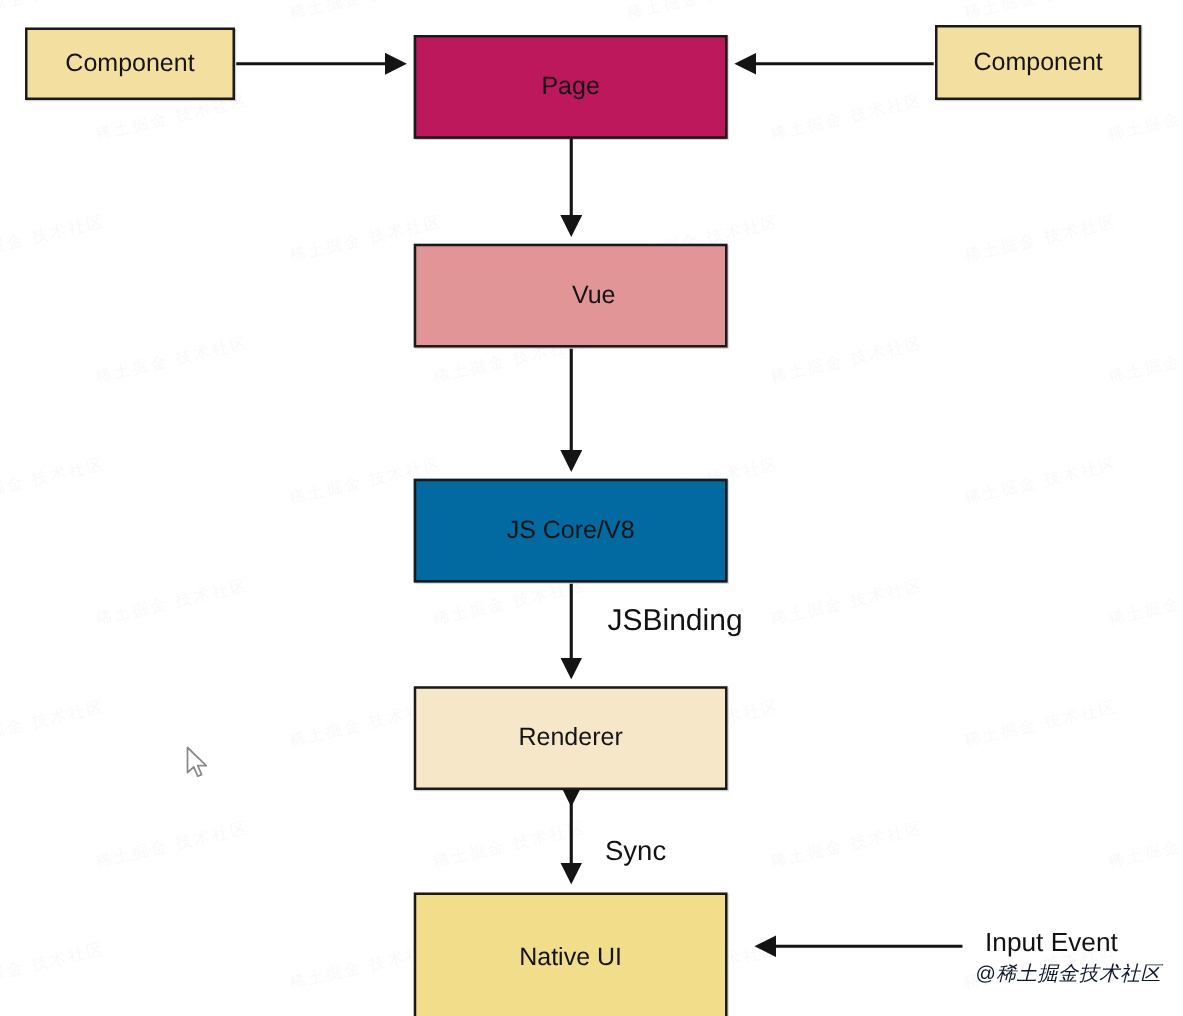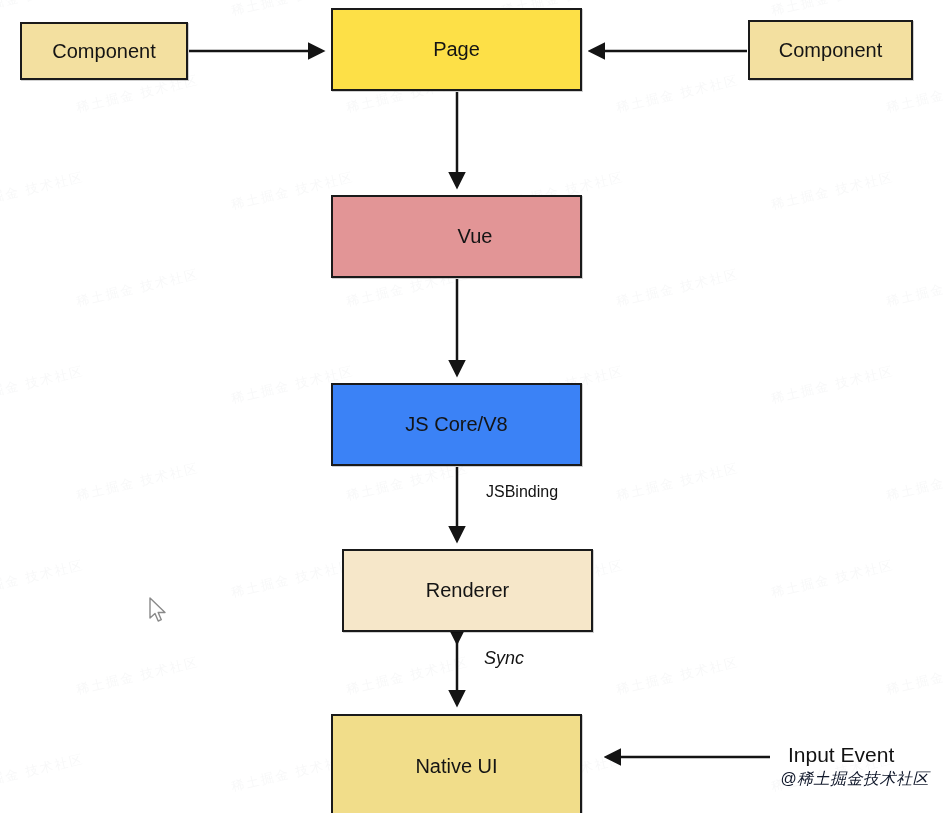--- a/index.html
+++ b/index.html
@@ -49,26 +49,26 @@
   #node-page            { left: 331px; top: 8px;   width: 251px; height: 83px; }
   #node-component-right { left: 748px; top: 20px;  width: 165px; height: 60px; }
   #node-vue             { left: 331px; top: 195px; width: 251px; height: 83px; padding-left: 37px; }
   #node-js-core         { left: 331px; top: 383px; width: 251px; height: 83px; }
   #node-renderer        { left: 331px; top: 549px; width: 251px; height: 83px; }
   #node-native-ui       { left: 331px; top: 714px; width: 251px; height: 104px; }
 
   
   .edge-label {
     position: absolute;
-    font-size: 16px;
+    font-size: 24px;
     color: #121212;
     white-space: nowrap;
   }
   #label-jsbinding   { left: 486px; top: 483px; }
-  #label-sync        { left: 484px; top: 648px; font-size: 18px; font-style: italic; }
+  #label-sync        { left: 484px; top: 668px; font-size: 22px; }
   #label-input-event { left: 788px; top: 743px; font-size: 21px; }
 
   
   #credit {
     position: absolute;
     left: 757px;
     top: 769px;
     width: 172px;
     text-align: right;
     font-size: 16px;
@@ -137,37 +137,37 @@
       <line x1="457" y1="467" x2="457" y2="540" marker-end="url(#ah)"></line>
       <line x1="457" y1="642" x2="457" y2="704" marker-start="url(#ah)" marker-end="url(#ah)"></line>
       <line x1="770" y1="757" x2="607" y2="757" marker-end="url(#ah)"></line>
     </g>
   </svg>
 
   <div class="node" id="node-component-left" style="background: rgb(243, 224, 160);">
     <span class="node-label">Component</span>
   </div>
 
-  <div class="node" id="node-page" style="background: #fde047;">
+  <div class="node" id="node-page" style="background: #be185d; margin-top: 20px;">
     <span class="node-label">Page</span>
   </div>
 
   <div class="node" id="node-component-right" style="background: rgb(243, 224, 160);">
     <span class="node-label">Component</span>
   </div>
 
   <div class="node" id="node-vue" style="background: rgb(226, 149, 150);">
     <span class="node-label">Vue</span>
   </div>
 
-  <div class="node" id="node-js-core" style="background: #3b82f6; text-align: center;">
+  <div class="node" id="node-js-core" style="background: #0369a1; text-align: center;">
     <span class="node-label">JS Core/V8</span>
   </div>
 
-  <div class="node" id="node-renderer" style="background: rgb(246, 231, 201); margin-left: 11px;">
+  <div class="node" id="node-renderer" style="background: rgb(246, 231, 201);">
     <span class="node-label">Renderer</span>
   </div>
 
   <div class="node" id="node-native-ui" style="background: rgb(241, 221, 138);">
     <span class="node-label">Native UI</span>
   </div>
 
   <div class="edge-label" id="label-jsbinding">JSBinding</div>
   <div class="edge-label" id="label-sync">Sync</div>
   <div class="edge-label" id="label-input-event">Input Event</div>

